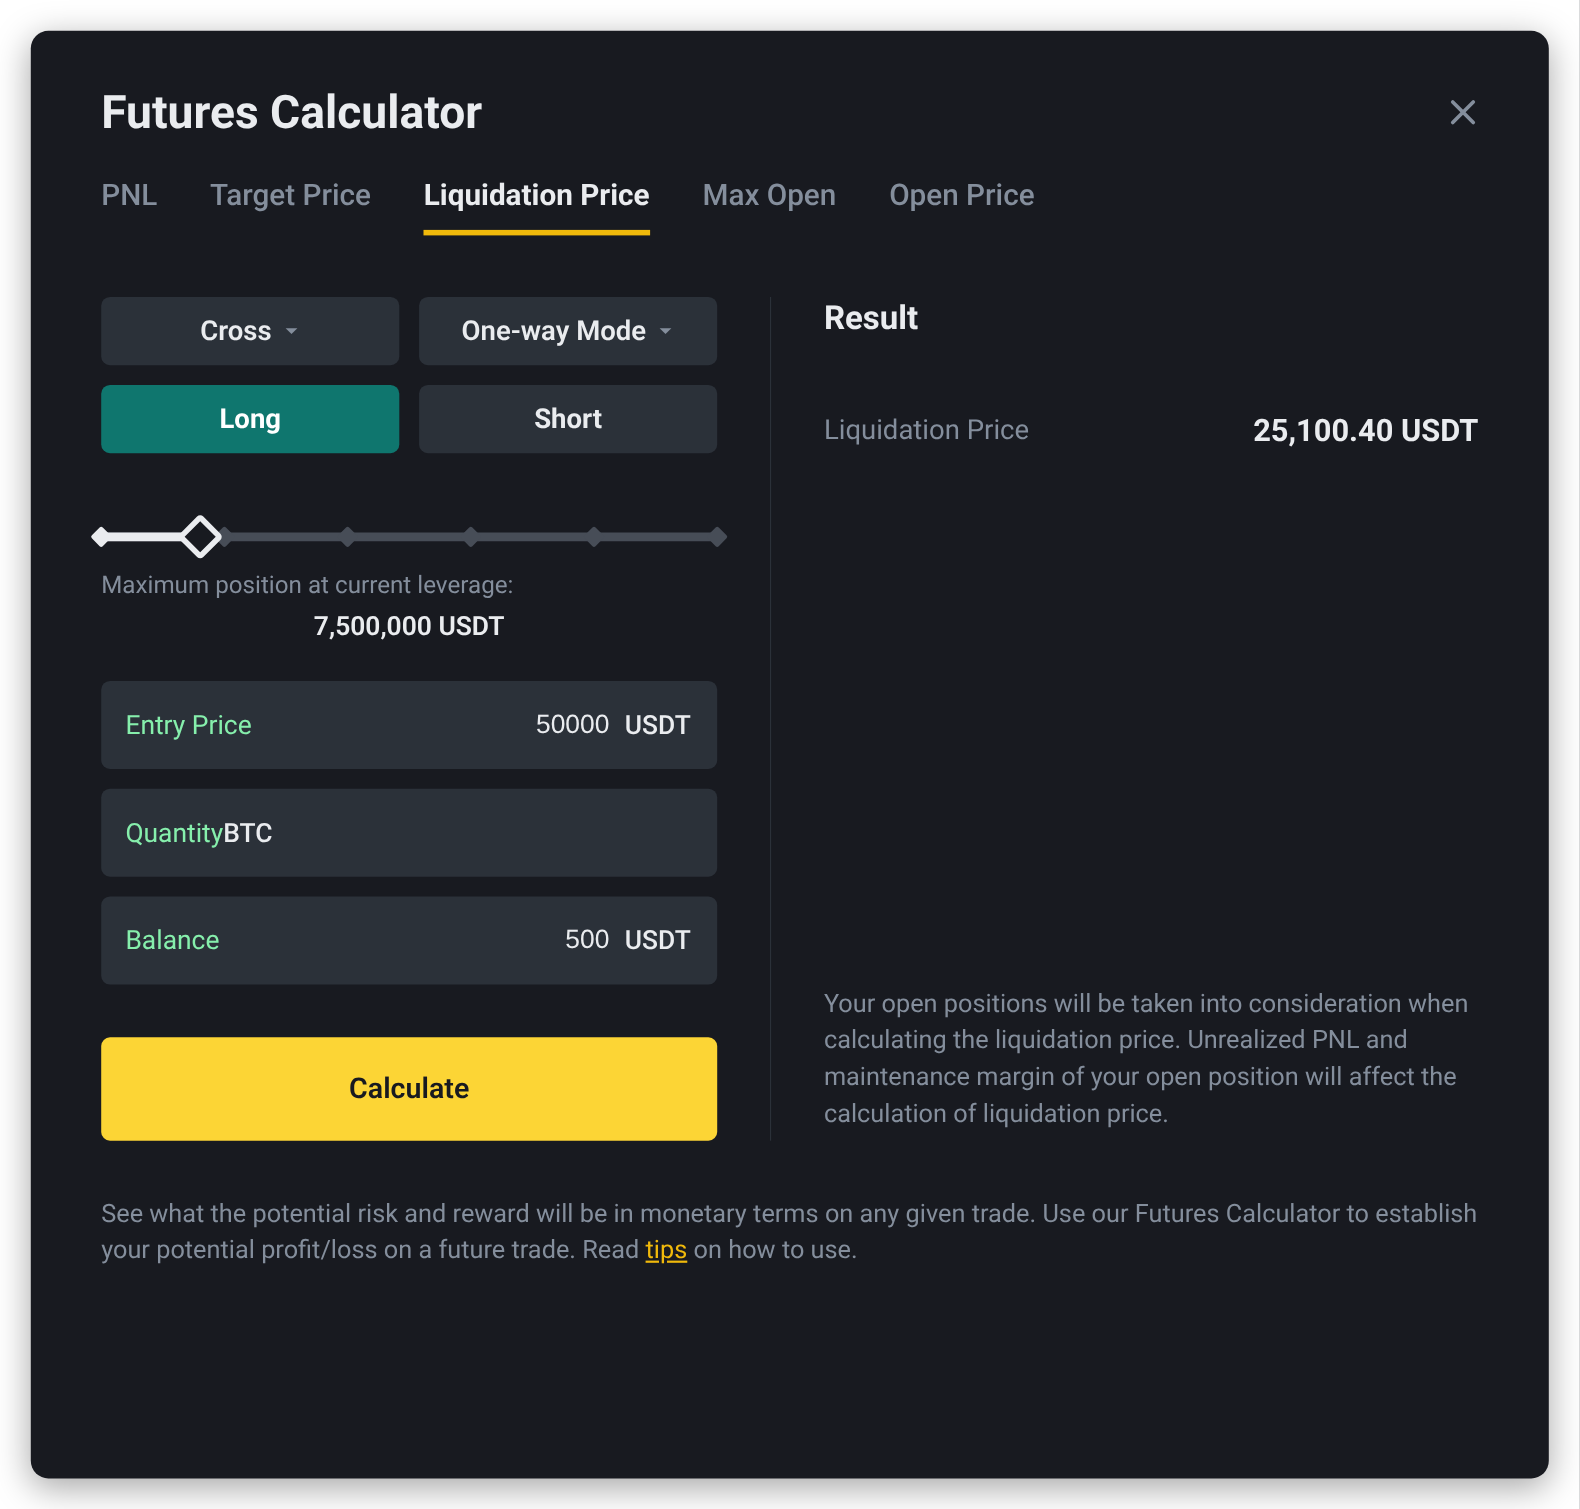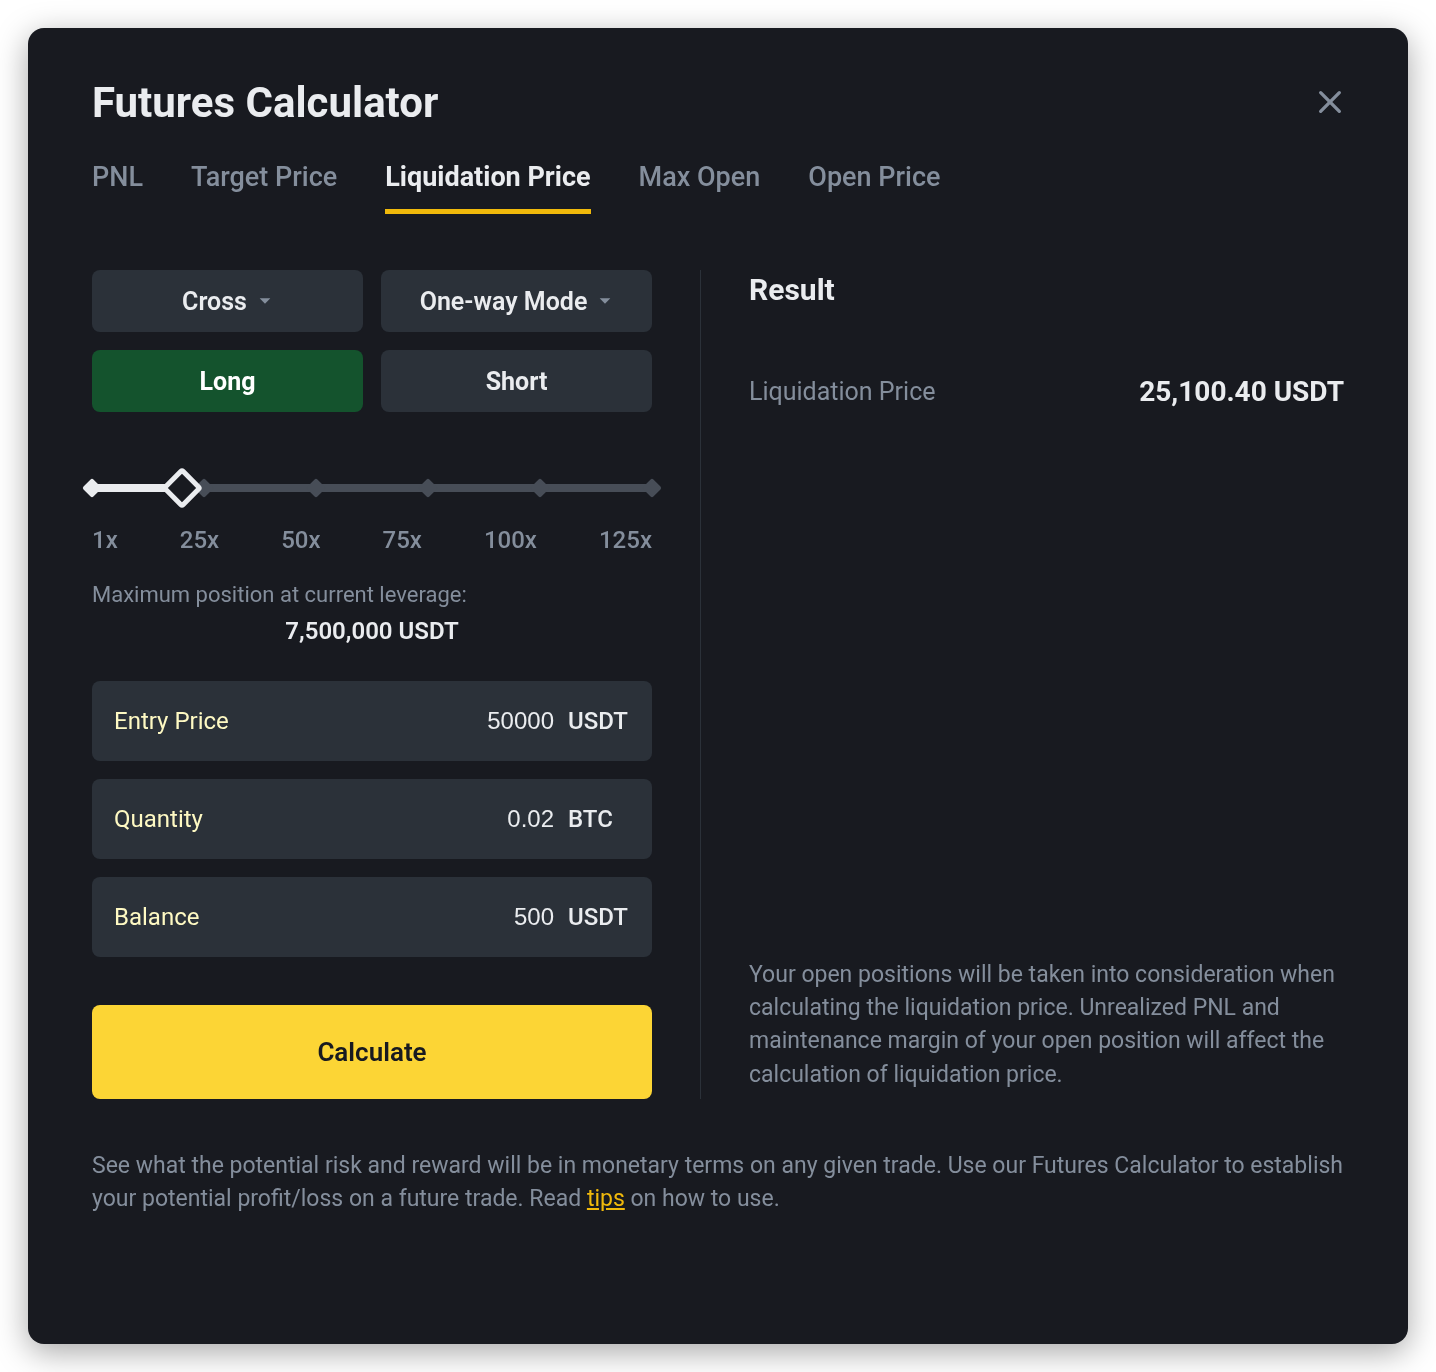--- a/index.html
+++ b/index.html
@@ -103,21 +103,21 @@
     height: 62px;
     border-radius: 8px;
     display: flex;
     align-items: center;
     justify-content: center;
     font-size: 25px;
     font-weight: 700;
     cursor: pointer;
   }
   .side-long {
-    background: #14532d;
+    background: #0f766e;
     color: #fff;
   }
   .side-short {
     background: #2b3139;
     color: #eaecef;
   }
   .slider-area {
     margin-top: 72px;
   }
   .track {
@@ -181,21 +181,21 @@
   }
   .input-field {
     height: 80px;
     background: #2b3139;
     border-radius: 8px;
     display: flex;
     align-items: center;
     padding: 0 22px;
   }
   .input-label {
-    color: #fef9c3;
+    color: #86efac;
     font-size: 24px;
     flex: 0 0 auto;
   }
   .input-value {
     flex: 1;
     text-align: right;
     font-size: 24px;
     color: #eaecef;
     background: transparent;
     border: none;
@@ -319,41 +319,32 @@
           <div class="track">
             <div class="track-fill"></div>
             <div class="tick filled" style="left:0%"></div>
             <div class="tick" style="left:20%"></div>
             <div class="tick" style="left:40%"></div>
             <div class="tick" style="left:60%"></div>
             <div class="tick" style="left:80%"></div>
             <div class="tick" style="left:100%"></div>
             <div class="thumb"></div>
           </div>
-          <div class="tick-labels">
-            <span>1x</span>
-            <span>25x</span>
-            <span>50x</span>
-            <span>75x</span>
-            <span>100x</span>
-            <span>125x</span>
-          </div>
           <div class="max-pos-label">Maximum position at current leverage:</div>
           <div class="max-pos-value">7,500,000 USDT</div>
         </div>
 
         <div class="input-group">
           <div class="input-field">
             <span class="input-label">Entry Price</span>
             <input class="input-value" value="50000" style="">
             <span class="input-unit">USDT</span>
           </div>
           <div class="input-field">
             <span class="input-label">Quantity</span>
-            <input class="input-value" value="0.02" style="">
             <span class="input-unit">BTC</span>
           </div>
           <div class="input-field">
             <span class="input-label">Balance</span>
             <input class="input-value" value="500" style="">
             <span class="input-unit">USDT</span>
           </div>
         </div>
 
         <div class="calc-btn">Calculate</div>

